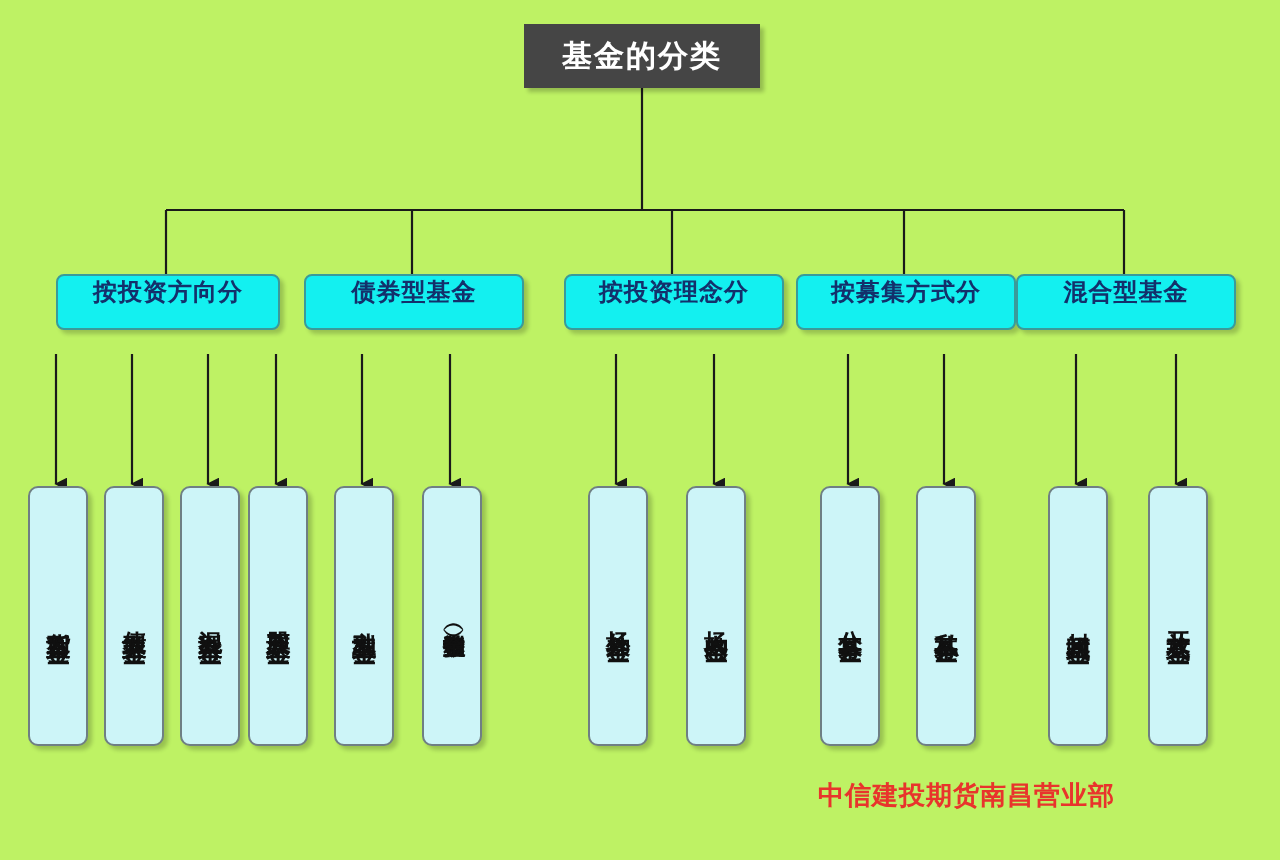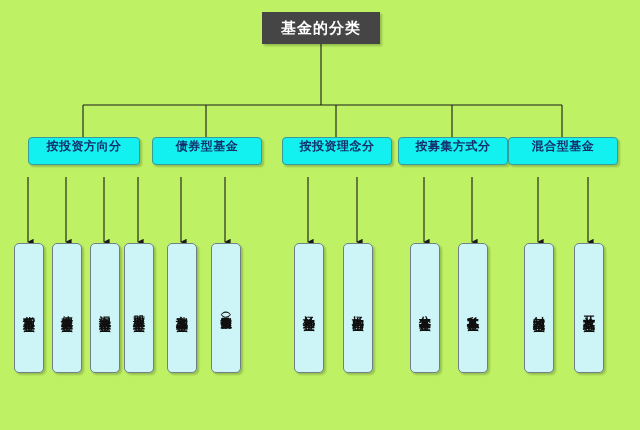--- a/index.html
+++ b/index.html
@@ -187,14 +187,15 @@
         <span>混合型基金</span>
       </div>
       <div class="leaf-box" style="left: 524px;">
         <div class="leaf-text">封闭式基金</div>
       </div>
       <div class="leaf-box" style="left: 574px;">
         <div class="leaf-text">开放式基金</div>
       </div>
     </div>
 
+  <div class="watermark">中信建投期货南昌营业部</div>
 
 </div>
 
 </body></html>

